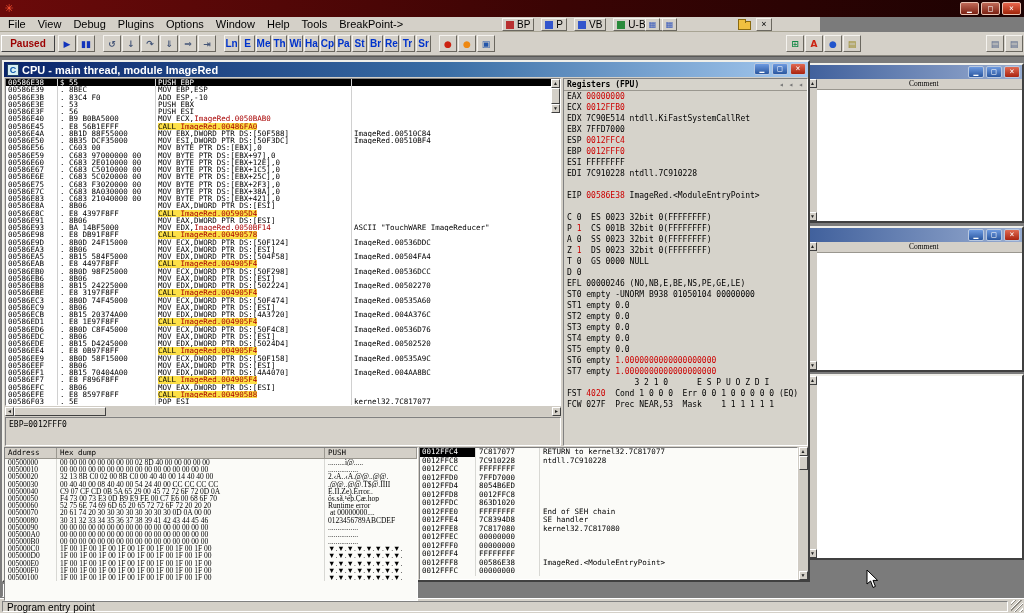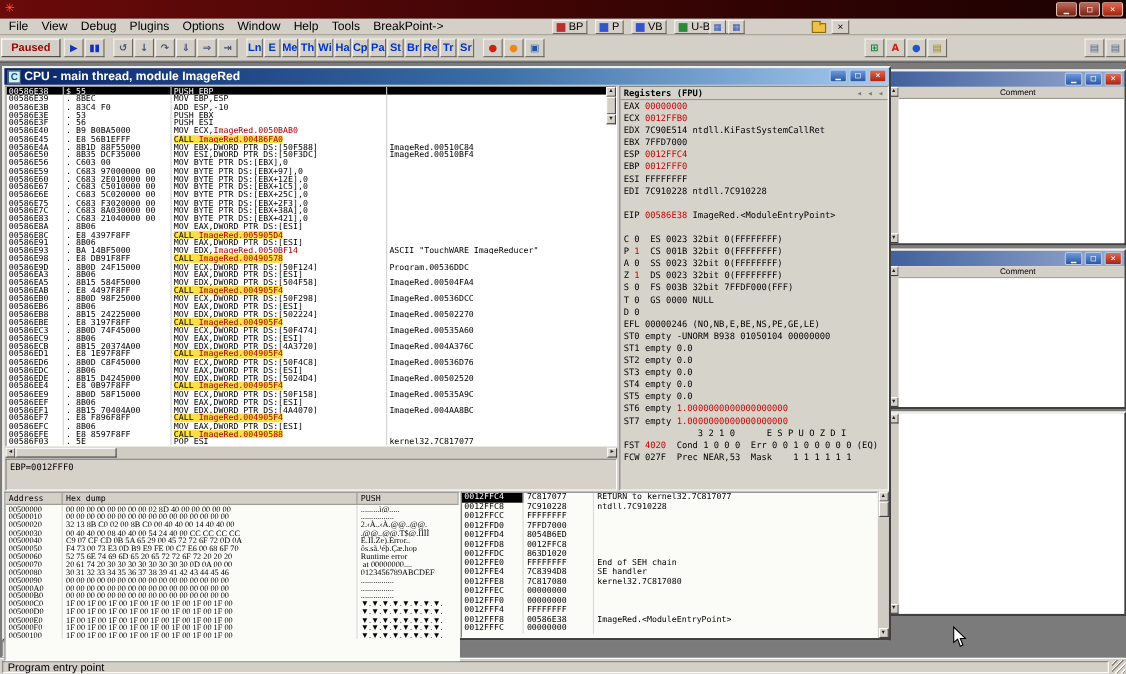--- a/index.html
+++ b/index.html
@@ -6,21 +6,21 @@
   body{background:#000}
   #screen{position:relative;width:1024px;height:613px;overflow:hidden;background:#7b7b7b;font-family:"Liberation Sans",sans-serif}
   .abs{position:absolute}
   
   #titlebar{left:0;top:0;width:1024px;height:17px;background:linear-gradient(90deg,#6b0a0a,#3a0404 55%,#1c0202);display:flex;align-items:center}
   #app-icon{width:14px;height:13px;margin-left:2px;font-size:11px;line-height:13px;color:#ff5533;text-align:center}
   .cap-group{position:absolute;right:3px;top:2px;display:flex;gap:2px}
   .cap-btn{width:19px;height:13px;border:1px solid #e8c0b0;border-radius:2px;color:#fff;font-size:8px;line-height:11px;text-align:center;background:linear-gradient(180deg,#c06a58,#7a2012);font-family:"DejaVu Sans Mono",monospace}
   .cap-btn.close{background:linear-gradient(180deg,#e8664e,#a02408)}
   
-  #menubar{left:0;top:17px;width:1024px;height:15px;background:#d4d0c8;border-bottom:1px solid #a8a494;font-size:11px}
+  #menubar{left:0;top:17px;width:820px;height:15px;background:#d4d0c8;border-bottom:1px solid #a8a494;font-size:11px}
   #menu-items{position:absolute;left:2px;top:0;display:flex;height:15px;align-items:center}
   .menu-item{padding:0 6px;line-height:15px;color:#000}
   #menu-plugin-buttons{position:absolute;left:502px;top:1px;display:flex;gap:7px;align-items:flex-end}
   .mp-btn{display:flex;align-items:center;gap:3px;height:13px;padding:0 3px;background:#d4d0c8;border:1px solid;border-color:#f4f2ee #6a675f #6a675f #f4f2ee;font-size:10px}
   .mp-ico{width:8px;height:8px;display:inline-block}
   #menu-icons{position:absolute;left:645px;top:1px;display:flex;gap:2px}
   .folder-icon{position:absolute;left:738px;top:4px;width:13px;height:9px;background:#f0c040;border:1px solid #8a6a10}
   .folder-icon::before{content:"";position:absolute;top:-3px;left:-1px;width:6px;height:3px;background:#f0c040;border:1px solid #8a6a10;border-bottom:none}
   #menu-close{position:absolute;left:756px;top:1px;width:16px;height:13px;background:#d4d0c8;border:1px solid;border-color:#f4f2ee #6a675f #6a675f #f4f2ee;font-size:9px;line-height:11px;text-align:center}
   
@@ -90,21 +90,21 @@
   .sidewin{background:#d4d0c8;border:2px solid;border-color:#f0efe9 #404040 #404040 #f0efe9;z-index:1}
   #side-window-1{left:806px;top:63px;width:218px;height:160px}
   #side-window-2{left:806px;top:226px;width:218px;height:146px}
   #side-window-3{left:806px;top:374px;width:218px;height:186px}
   .sw-tb{position:relative;height:14px;background:linear-gradient(90deg,#40609c,#98acd0)}
   .sw-content{position:absolute;left:0;right:0;bottom:0;display:flex}
   .sw-content.with-tb{top:14px}
   .sw-content.no-tb{top:0}
   .sw-scroll{width:9px;background:#d0ccc4;display:flex;flex-direction:column;align-items:center;flex:none}
   .sw-main{flex:1;display:flex;flex-direction:column;background:#fff}
-  .sw-header{height:11px;background:#d4d0c8;border-bottom:1px solid #9a978f;font-family:Liberation Sans, sans-serif;font-size:7.5px;line-height:10px;padding-left:92px;color:#000;flex:none}
+  .sw-header{height:11px;background:#d4d0c8;border-bottom:1px solid #9a978f;font-family:Liberation Serif, serif;font-size:7.5px;line-height:10px;padding-left:92px;color:#000;flex:none}
   .sw-body{flex:1;background:#fff}
   
   #cmdbox{left:2px;top:583px;width:202px;height:14px;background:#fff;border:1px solid;border-color:#808080 #fff #fff #808080;display:flex}
   #cmd-field{flex:1}
   #cmd-btn{width:14px;height:12px;background:#d4d0c8;border:1px solid;border-color:#fff #404040 #404040 #fff;font-size:6px;line-height:10px;text-align:center;color:#222}
   #statusbar{left:0;top:598px;width:1024px;height:15px;background:#d4d0c8;border-top:1px solid #fff}
   #status-panel{position:absolute;left:2px;top:2px;right:16px;bottom:1px;border:1px solid;border-color:#808080 #fff #fff #808080;font-size:10px;line-height:10px;padding:1px 0 0 4px;color:#000}
   #grip{position:absolute;right:1px;bottom:1px;width:12px;height:12px;background:repeating-linear-gradient(135deg,transparent 0 2px,#fff 2px 3px,#8a877f 3px 4px)}
   #cursor{left:866px;top:569px;z-index:99}
 </style>
@@ -407,21 +407,21 @@
           <div class="drow">
             <span class="c-addr code-cell">00586E98</span>
             <span class="c-hex code-cell">. E8 DB91F8FF</span>
             <span class="c-ins code-cell"><span class="callbg">CALL <span class="mref">ImageRed.00490578</span></span></span>
             <span class="c-com code-cell"></span>
           </div>
           <div class="drow">
             <span class="c-addr code-cell">00586E9D</span>
             <span class="c-hex code-cell">. 8B0D 24F15000</span>
             <span class="c-ins code-cell"><span>MOV ECX,DWORD PTR DS:[50F124]</span></span>
-            <span class="c-com code-cell">Program.00536DDC</span>
+            <span class="c-com code-cell">ImageRed.00536DDC</span>
           </div>
           <div class="drow">
             <span class="c-addr code-cell">00586EA3</span>
             <span class="c-hex code-cell">. 8B06</span>
             <span class="c-ins code-cell"><span>MOV EAX,DWORD PTR DS:[ESI]</span></span>
             <span class="c-com code-cell"></span>
           </div>
           <div class="drow">
             <span class="c-addr code-cell">00586EA5</span>
             <span class="c-hex code-cell">. 8B15 584F5000</span>
@@ -581,21 +581,20 @@
           <div class="rline"><span class="ck">EBP </span><span class="cr">0012FFF0</span></div>
           <div class="rline"><span class="ck">ESI FFFFFFFF</span></div>
           <div class="rline"><span class="ck">EDI 7C910228 ntdll.7C910228</span></div>
           <div class="rline">&nbsp;</div>
           <div class="rline"><span class="ck">EIP </span><span class="cr">00586E38</span><span class="ck"> ImageRed.&lt;ModuleEntryPoint&gt;</span></div>
           <div class="rline">&nbsp;</div>
           <div class="rline"><span class="ck">C 0  ES 0023 32bit 0(FFFFFFFF)</span></div>
           <div class="rline"><span class="ck">P </span><span class="cr">1</span><span class="ck">  CS 001B 32bit 0(FFFFFFFF)</span></div>
           <div class="rline"><span class="ck">A 0  SS 0023 32bit 0(FFFFFFFF)</span></div>
           <div class="rline"><span class="ck">Z </span><span class="cr">1</span><span class="ck">  DS 0023 32bit 0(FFFFFFFF)</span></div>
-          <div class="rline"><span class="ck">S 0  FS 003B 32bit 7FFDF000(FFF)</span></div>
           <div class="rline"><span class="ck">T 0  GS 0000 NULL</span></div>
           <div class="rline"><span class="ck">D 0</span></div>
           <div class="rline"><span class="ck">EFL 00000246 (NO,NB,E,BE,NS,PE,GE,LE)</span></div>
           <div class="rline"><span class="ck">ST0 empty -UNORM B938 01050104 00000000</span></div>
           <div class="rline"><span class="ck">ST1 empty 0.0</span></div>
           <div class="rline"><span class="ck">ST2 empty 0.0</span></div>
           <div class="rline"><span class="ck">ST3 empty 0.0</span></div>
           <div class="rline"><span class="ck">ST4 empty 0.0</span></div>
           <div class="rline"><span class="ck">ST5 empty 0.0</span></div>
           <div class="rline"><span class="ck">ST6 empty </span><span class="cr">1.0000000000000000000</span></div>

